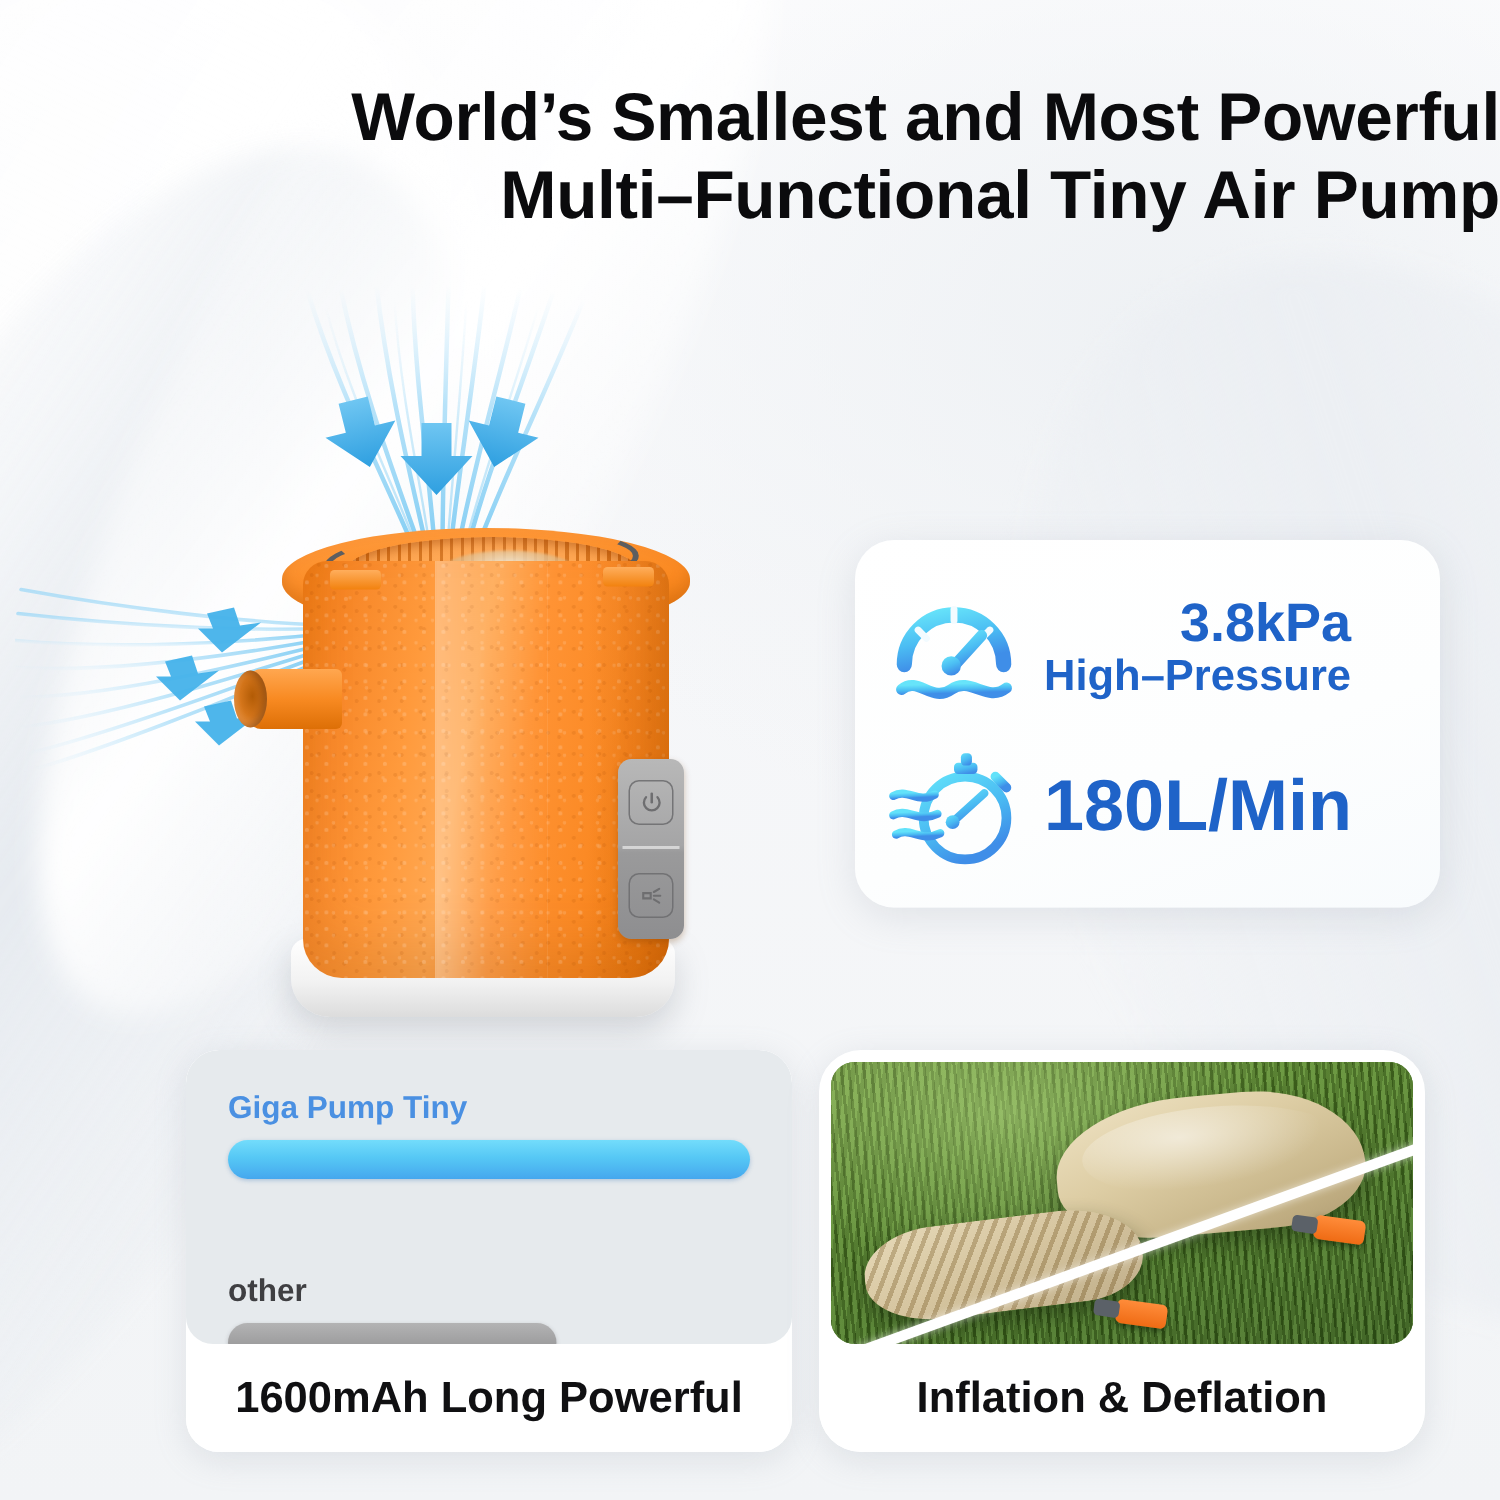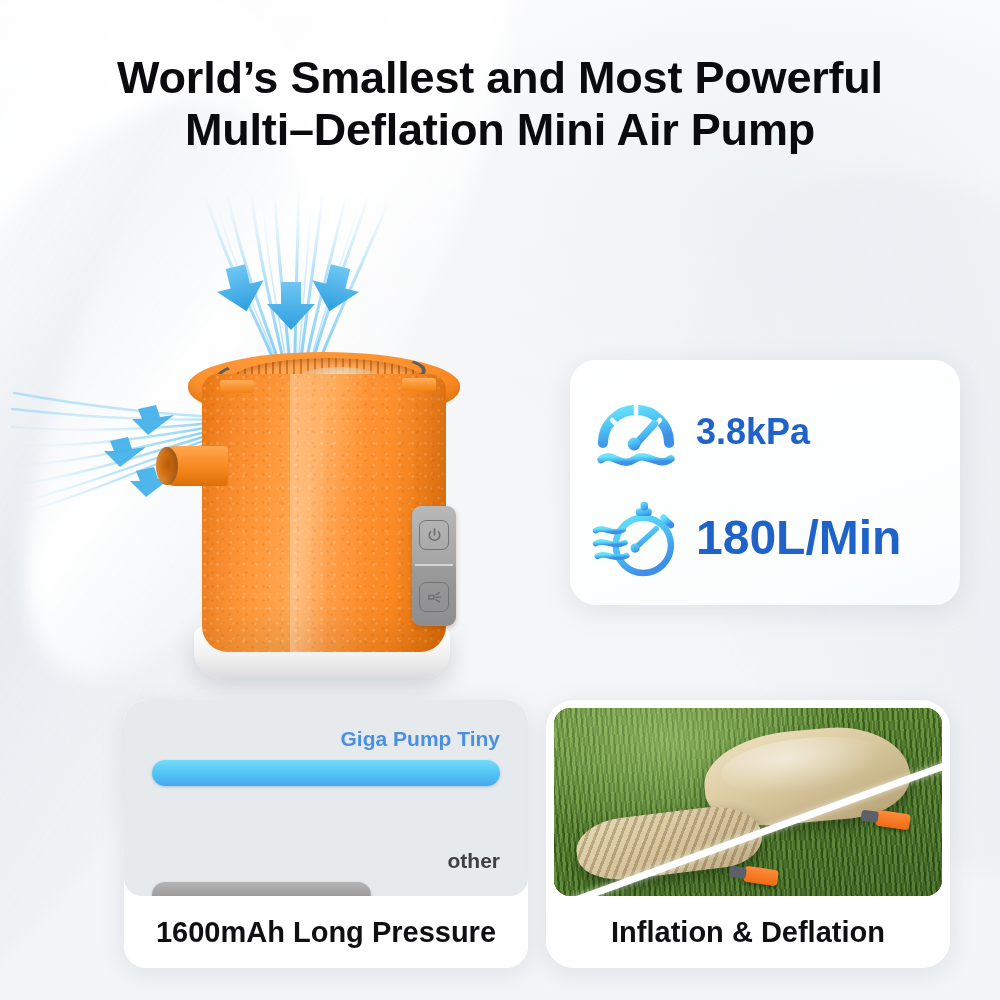--- a/index.html
+++ b/index.html
@@ -64,21 +64,21 @@
     top: 52px;
     left: 0;
     width: 1000px;
     text-align: center;
     color: #0b0b0d;
     font-size: 45px;
     font-weight: bold;
     line-height: 1.15;
     letter-spacing: -0.2px;
   }
-  .headline .line { display: block; }
+  .headline .line { display: block; text-align: right; }
 
   
   .product-stage {
     position: absolute;
     left: 30px;
     top: 190px;
     width: 520px;
     height: 500px;
   }
 
@@ -289,21 +289,20 @@
   .card-photo   { left: 546px; top: 700px; width: 404px; height: 268px; border-radius: 28px; }
 
   .battery-panel {
     position: absolute;
     left: 0; top: 0;
     width: 404px; height: 196px;
     background: #e6eaed;
     border-radius: 22px 22px 18px 18px;
     box-sizing: border-box;
     padding: 26px 28px 0 28px;
-    text-align: right;
   }
   .bar-label {
     font-size: 21px;
     font-weight: bold;
     line-height: 1.2;
   }
   .bar-label.primary { color: #4a90e2; }
   .bar-label.secondary { color: #3f3f42; margin-top: 48px; }
   .bar-track { height: 26px; margin-top: 9px; }
   .bar-fill {
@@ -411,21 +410,21 @@
 
 <div id="page">
 
   <div class="swoosh swoosh-a"></div>
   <div class="swoosh swoosh-b"></div>
   <div class="swoosh swoosh-c"></div>
   <div class="swoosh swoosh-d"></div>
 
   <div class="headline">
     <span class="line">World’s Smallest and Most Powerful</span>
-    <span class="line">Multi–Deflation Mini Air Pump</span>
+    <span class="line">Multi–Functional Tiny Air Pump</span>
   </div>
 
   <div class="product-stage">
 
     <svg class="intake-jets" viewBox="0 0 250 185">
       <defs>
         <linearGradient id="jetTop" x1="0" y1="0" x2="0" y2="1">
           <stop offset="0%" stop-color="#bfe6fb" stop-opacity="0"></stop>
           <stop offset="45%" stop-color="#9fd9f7" stop-opacity=".75"></stop>
           <stop offset="100%" stop-color="#7ccbf3" stop-opacity=".95"></stop>
@@ -545,20 +544,21 @@
         <path d="M14 62 A 36 36 0 0 1 86 62" fill="none" stroke="url(#gaugeGrad)" stroke-width="11" stroke-linecap="round"></path>
         <path d="M50 22 L50 30" stroke="#f2fbff" stroke-width="5" stroke-linecap="round"></path>
         <path d="M24 37 L30 43" stroke="#f2fbff" stroke-width="5" stroke-linecap="round"></path>
         <path d="M76 37 L70 43" stroke="#f2fbff" stroke-width="5" stroke-linecap="round"></path>
         <path d="M50 63 L70 41" stroke="url(#gaugeGrad)" stroke-width="8" stroke-linecap="round"></path>
         <circle cx="48" cy="63" r="7" fill="url(#gaugeGrad)"></circle>
         <path d="M12 80 C 24 70, 34 90, 48 80 C 62 70, 74 90, 88 79" fill="none" stroke="url(#gaugeGrad)" stroke-width="8" stroke-linecap="round"></path>
       </svg>
       <div class="spec-text">
         <div class="spec-value">3.8kPa</div>
+        <div class="spec-label">High–Pressure</div>
       </div>
     </div>
 
     <div class="spec-row r2">
       <svg class="spec-icon" viewBox="0 0 100 100">
         <defs>
           <linearGradient id="watchGrad" x1="0" y1="0" x2="0.5" y2="1">
             <stop offset="0%" stop-color="#62e2fa"></stop>
             <stop offset="60%" stop-color="#49b9f2"></stop>
             <stop offset="100%" stop-color="#3f8ee8"></stop>
@@ -587,21 +587,21 @@
       <div class="bar-label primary">Giga Pump Tiny</div>
       <div class="bar-track">
         <div class="bar-fill blue" style="width:100%"></div>
       </div>
       <div class="bar-gap"></div>
       <div class="bar-label secondary">other</div>
       <div class="bar-track">
         <div class="bar-fill gray" style="width:63%"></div>
       </div>
     </div>
-    <div class="card-caption">1600mAh Long Pressure</div>
+    <div class="card-caption">1600mAh Long Powerful</div>
   </div>
 
   <div class="bottom-card card-photo">
     <div class="photo-frame">
       <div class="grass"></div>
       <div class="grass-light"></div>
       <div class="pillow pillow-inflated"></div>
       <div class="valve v1"></div>
       <div class="pillow pillow-deflated"></div>
       <div class="valve v2"></div>

